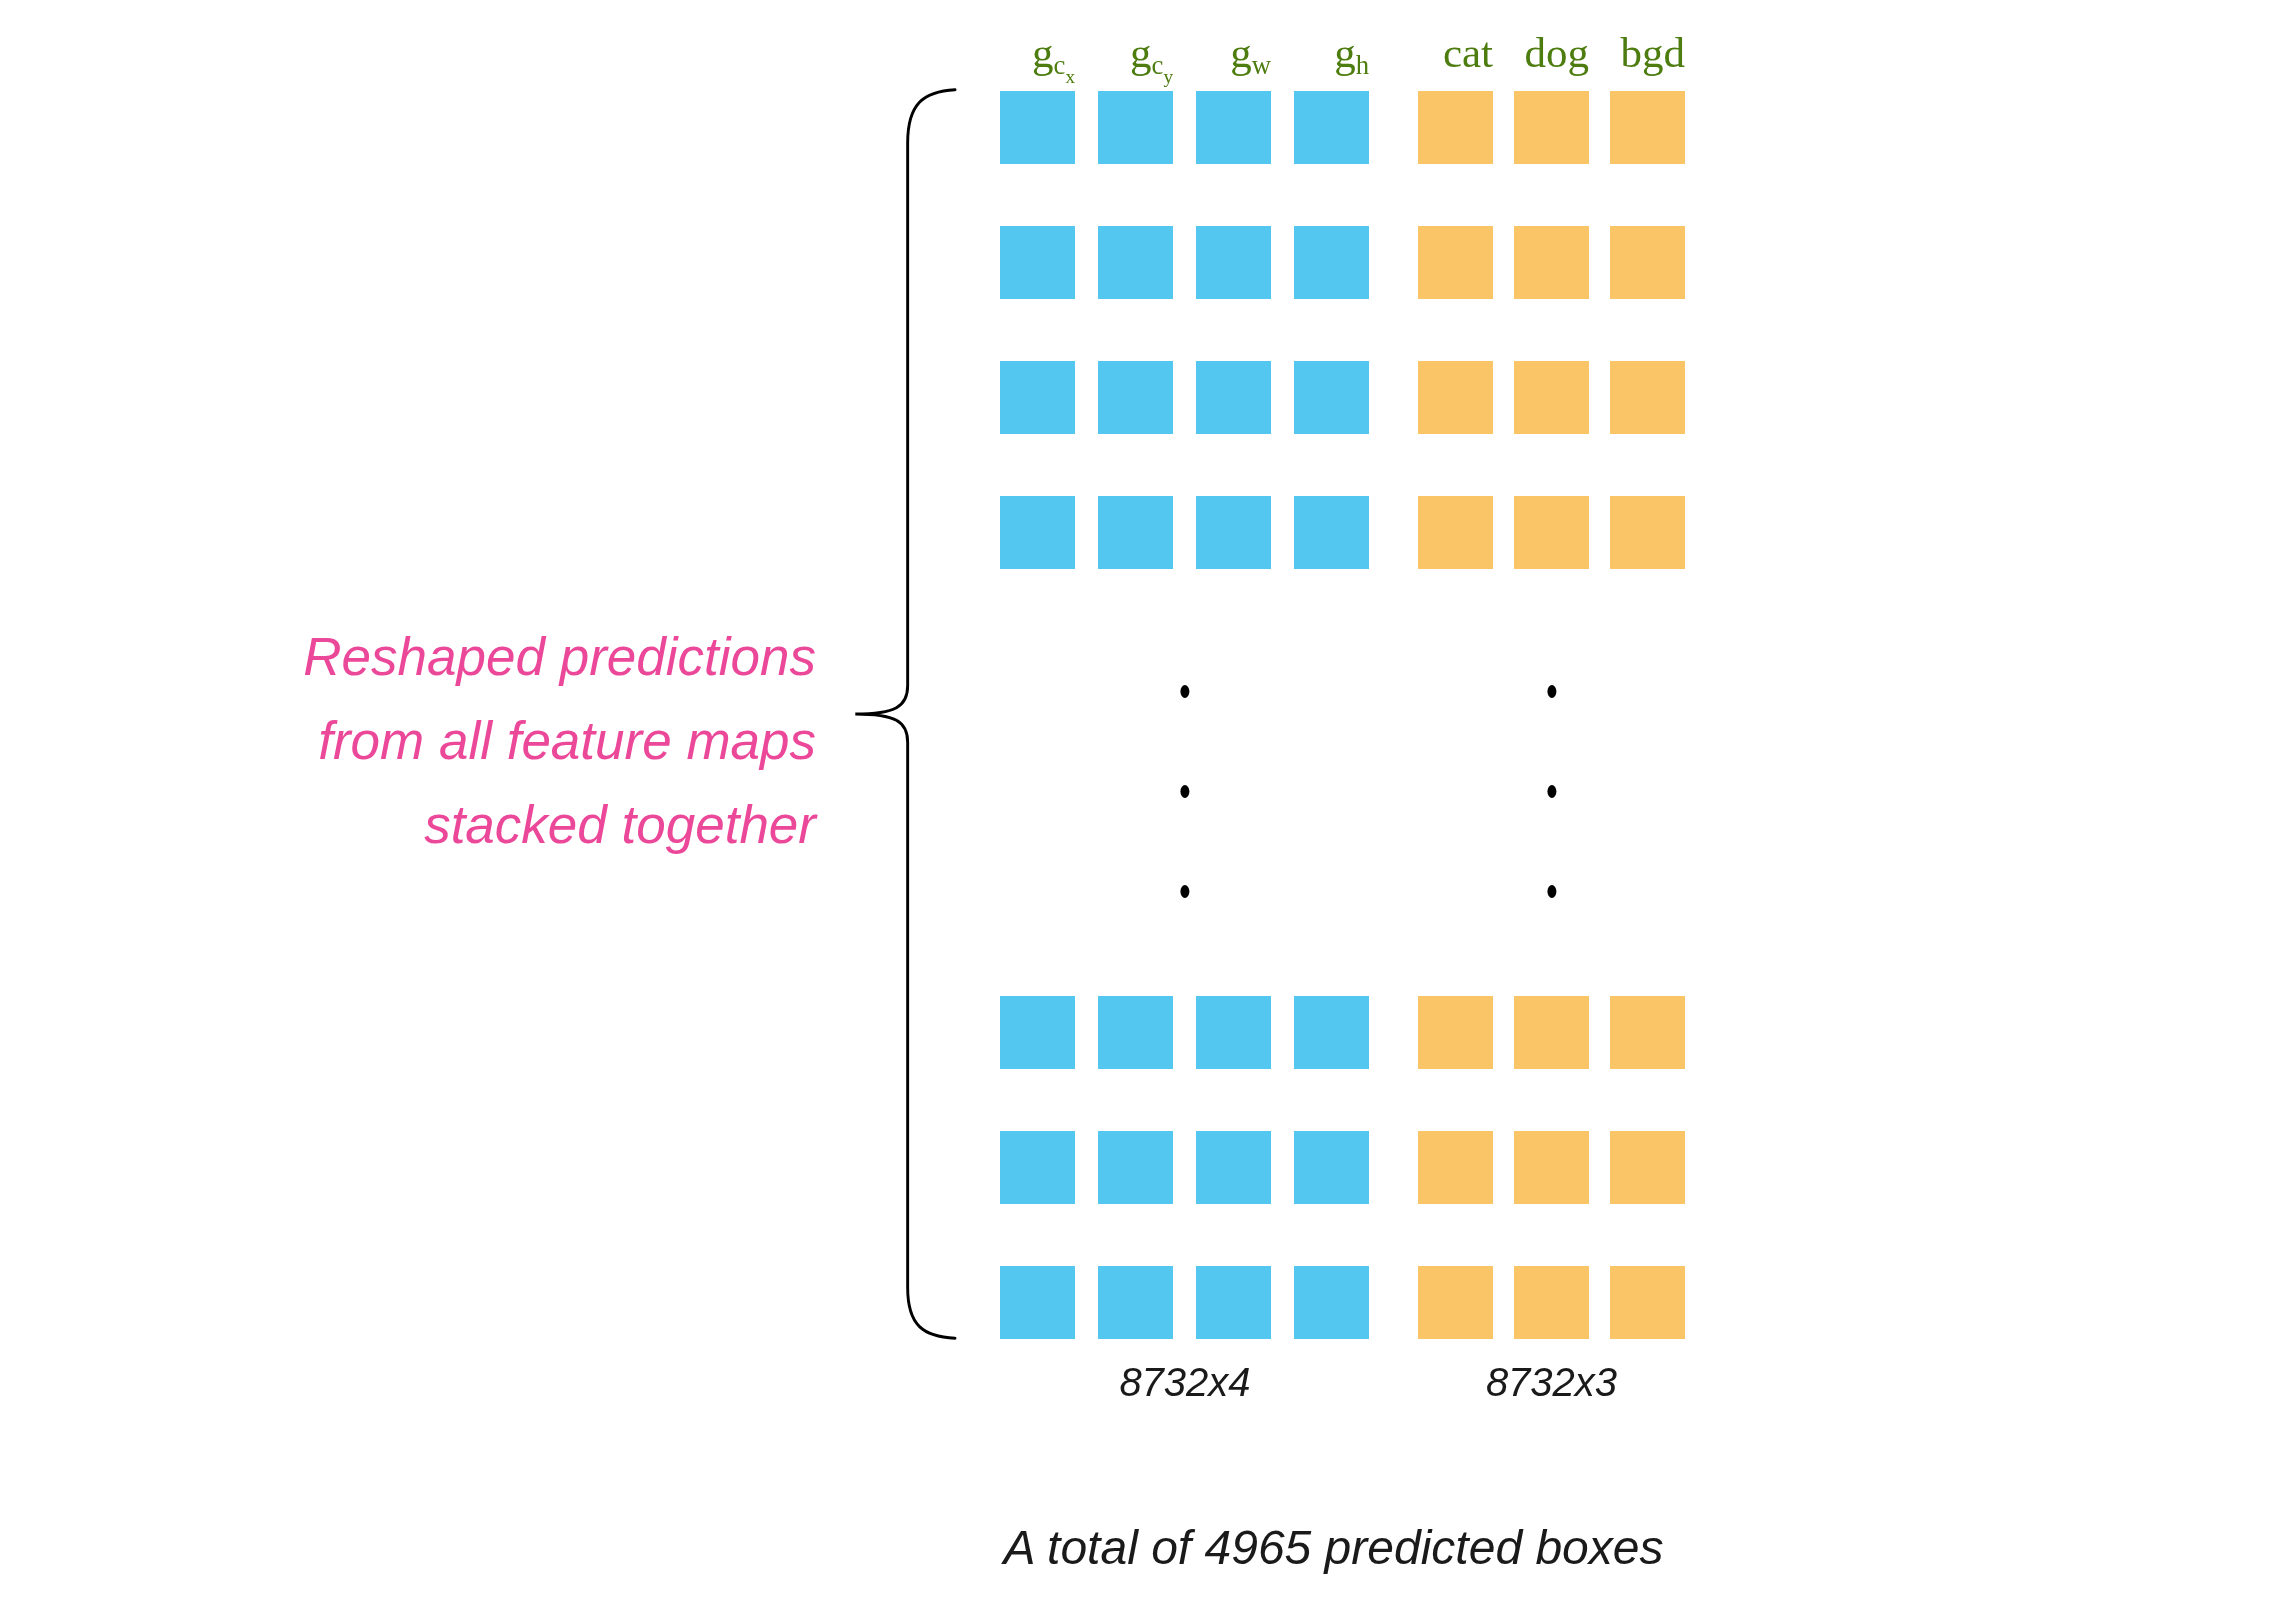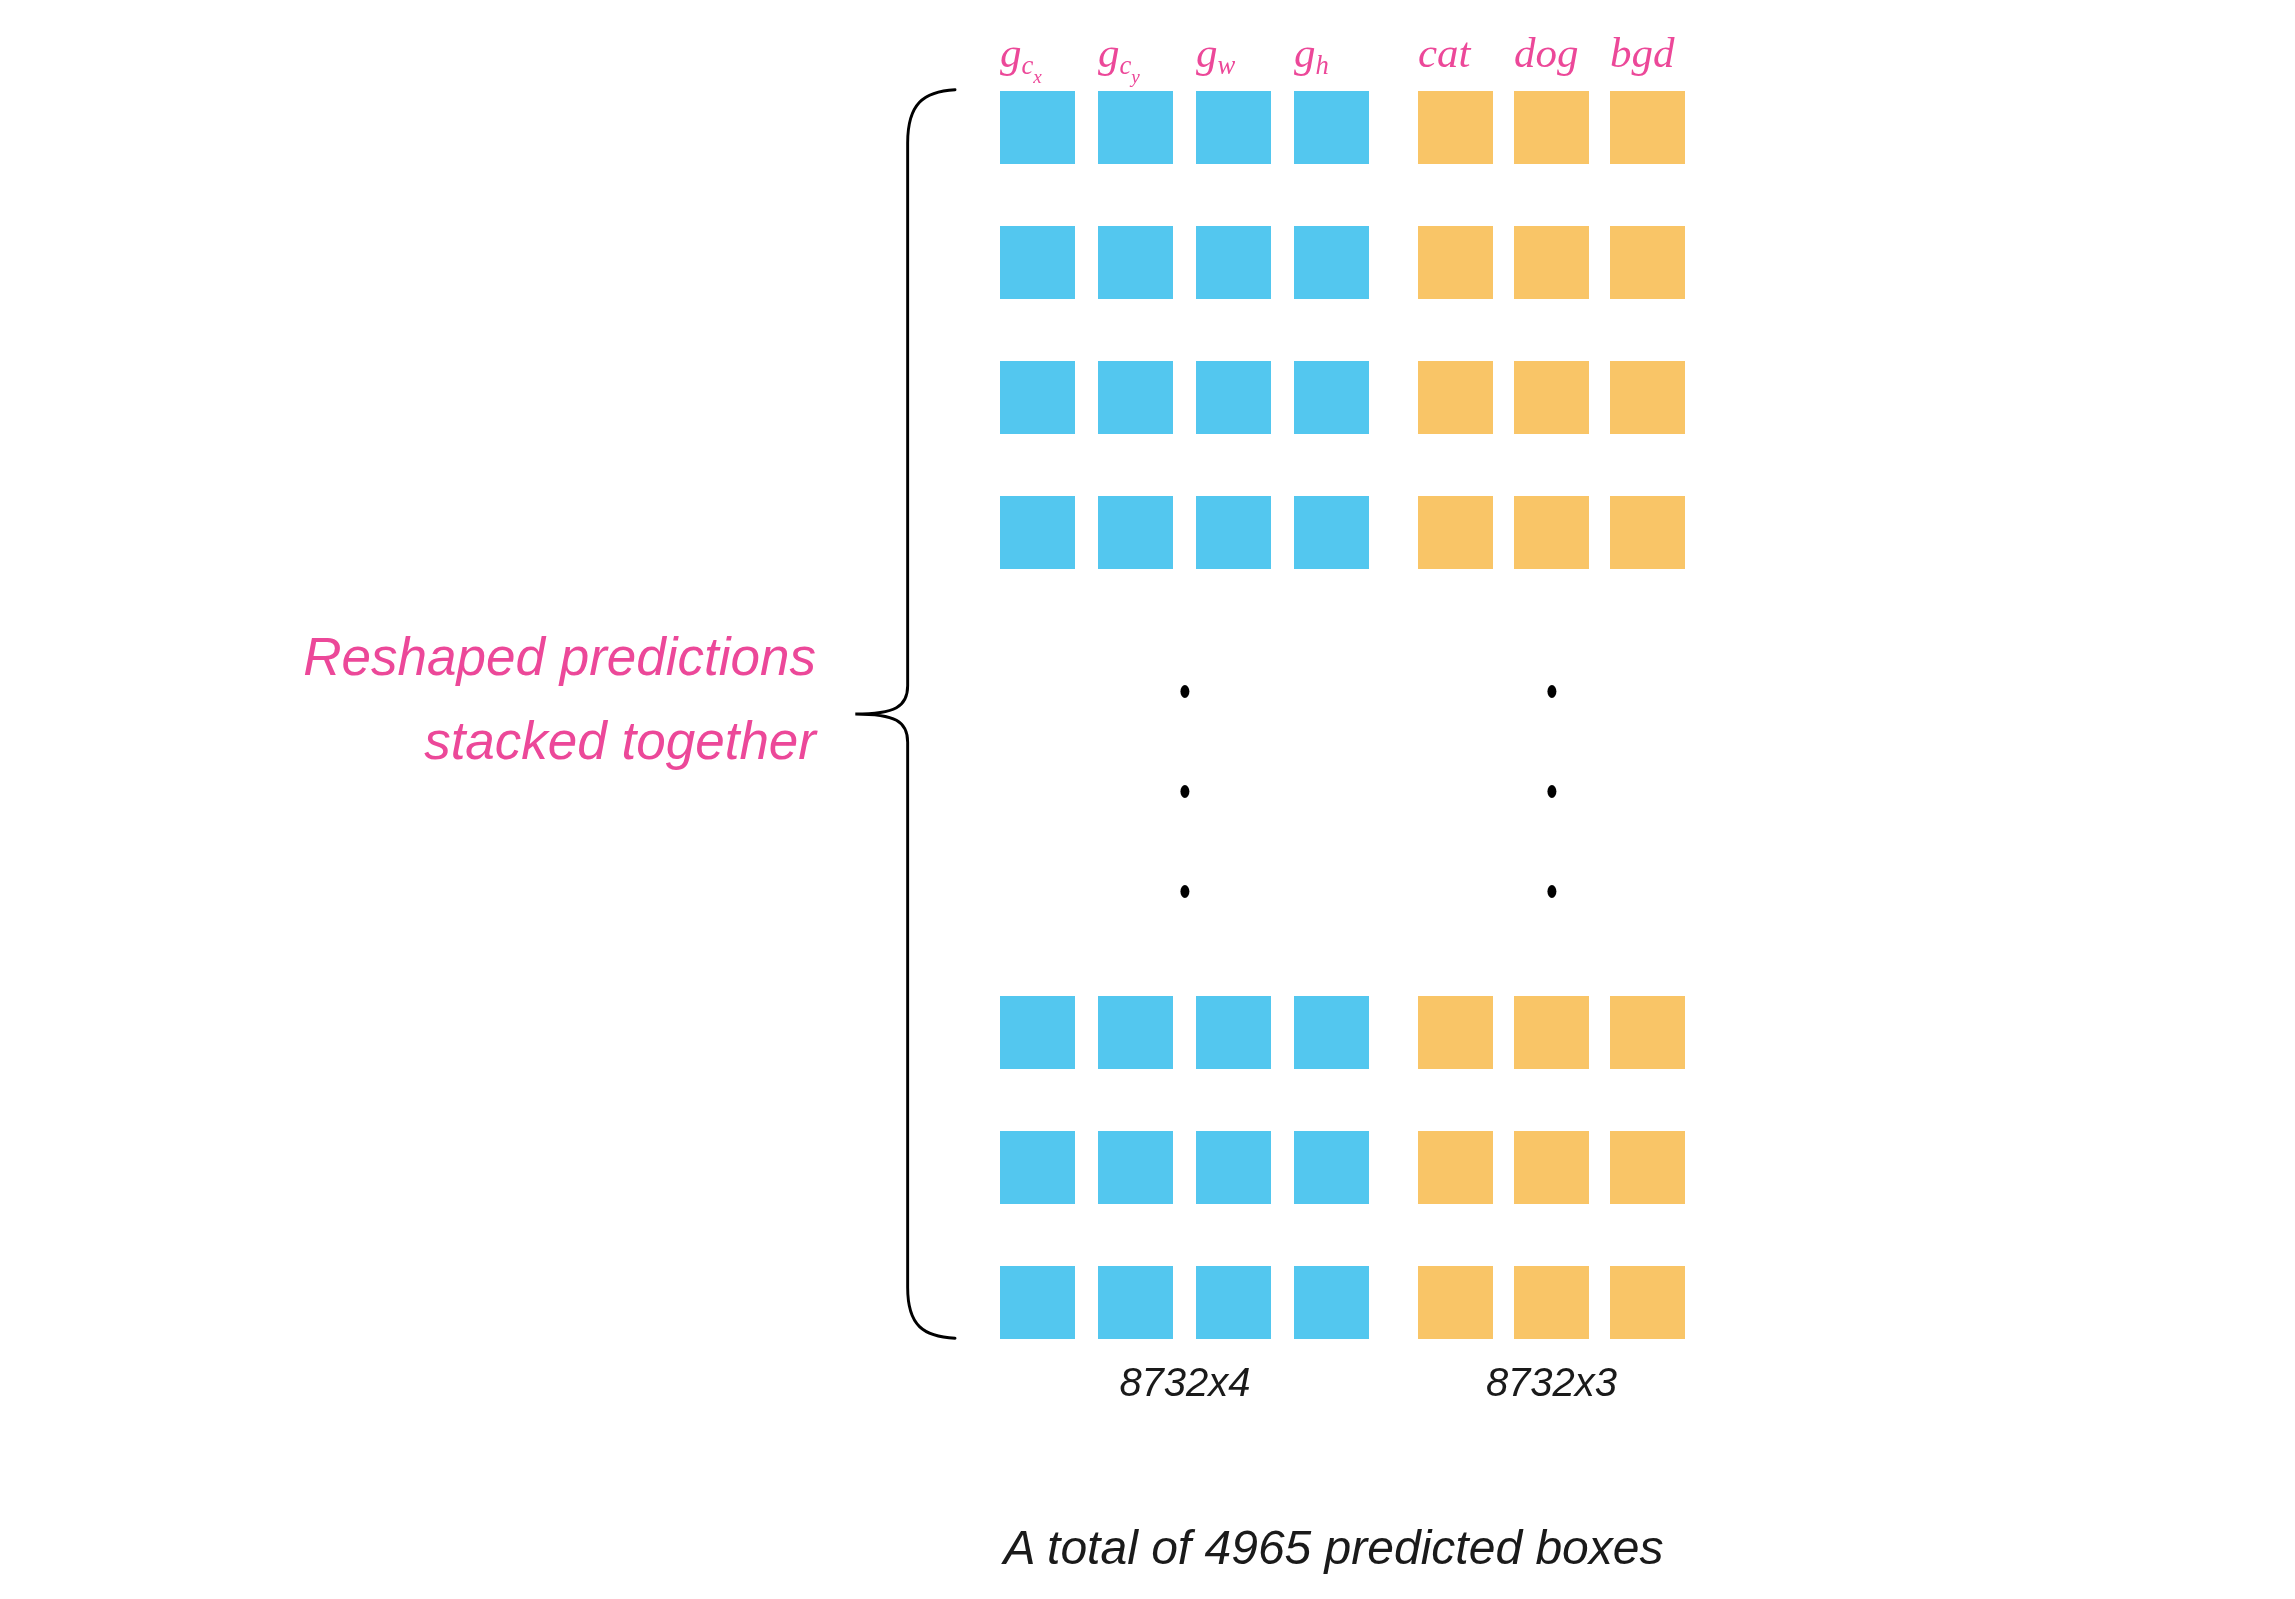--- a/index.html
+++ b/index.html
@@ -36,26 +36,25 @@
   .cls .sq-row{gap:21px;}
   .sq{width:75px;height:73px;flex:0 0 auto;}
   .loc .sq{background:#53C7EF;}
   .cls .sq{background:#F9C567;}
   
   .header-row{position:absolute;left:0;top:28px;width:100%;display:flex;align-items:flex-end;}
   .loc .header-row{gap:23px;}
   .cls .header-row{gap:21px;}
   .header-cell{
     width:75px;flex:0 0 auto;
-    text-align:left;
+    text-align:right;
     font-family:"Liberation Serif", serif;
-    font-style:italic;
     font-size:43px;
     line-height:50px;
-    color:#ec4899;
+    color:#4d7c0f;
     white-space:nowrap;
   }
   .header-cell sub{font-size:0.62em;line-height:0;vertical-align:-0.28em;}
   .header-cell sub sub{font-size:0.72em;vertical-align:-0.45em;}
   
   .dot{
     position:absolute;
     left:50%;
     transform:translateX(-50%);
     width:9.2px;height:13.3px;
@@ -85,20 +84,21 @@
     color:#1a1a1a;
   }
 </style>
 </head>
 <body>
 
 <div id="page">
 
   <div class="left-label">
     <div>Reshaped predictions</div>
+    <div>from all feature maps</div>
     <div>stacked together</div>
   </div>
 
   <svg class="brace-svg" width="133" height="1275" viewBox="0 0 160 1530" aria-hidden="true">
     <path d="M 142 11 C 104 13 85 28 85 75 L 85 728 C 85 753 70 762 22 762 C 70 762 85 771 85 796 L 85 1452 C 85 1498 104 1511 142 1513" fill="none" stroke="#000000" stroke-width="3.5" stroke-linecap="round"></path>
   </svg>
 
   <div class="group loc" id="loc-group">
       <div class="header-row">
         <div class="header-cell">g<sub>c<sub>x</sub></sub></div>

